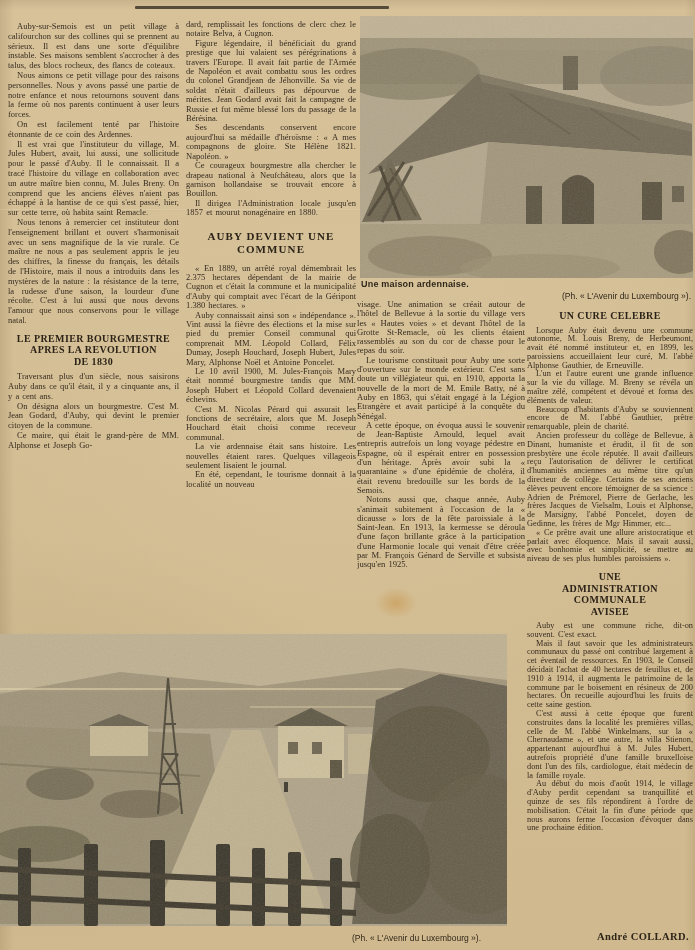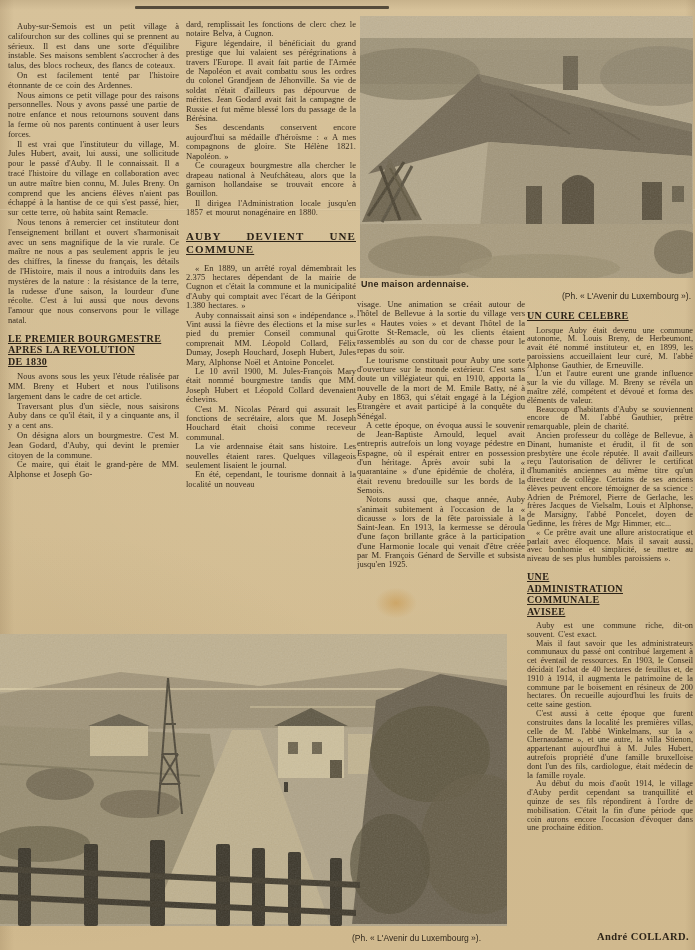--- a/index.html
+++ b/index.html
@@ -27,21 +27,21 @@
     overflow:hidden;
     text-align:justify;
     text-justify:inter-word;
   }
   .col-a{font-size:8.5px;line-height:9.8px;}
   .col-a2{font-size:8.5px;line-height:9.4px;}
   .col-b{font-size:8.6px;line-height:9.3px;}
   .col-c{font-size:8.3px;line-height:8.8px;}
   .p{text-indent:9px;word-spacing:1px;}
   .p.cont{text-indent:0;}
-  .h{font-weight:bold;white-space:pre-line;font-size:10px;line-height:11.5px;letter-spacing:.4px;margin:7px 0 5px;color:#2c2318;text-decoration:underline;}
+  .h{font-weight:bold;text-align:center;white-space:pre-line;font-size:10px;line-height:11.5px;letter-spacing:.4px;margin:7px 0 5px;color:#2c2318;}
   .h.big{font-size:11px;line-height:13px;letter-spacing:1.1px;margin:12px 0 8px;}
   .caption{
     position:absolute;
     font-family:"Liberation Sans","DejaVu Sans",sans-serif;
     font-weight:bold;font-size:9px;color:#30271b;letter-spacing:.2px;
   }
   .credit{
     position:absolute;
     font-family:"Liberation Sans","DejaVu Sans",sans-serif;
     font-weight:normal;font-size:8.5px;color:#30271b;
@@ -56,28 +56,27 @@
 </head>
 <body>
 
 <div class="sheet">
 
   <div class="top-rule"></div>
   <div class="crease" style="top:209px;opacity:.5"></div>
 
   <div class="col col-a" style="left:8px;  top:22px;  width:171px; height:612px">
       <div class="p">Auby-sur-Semois est un petit village à califourchon sur des collines qui se prennent au sérieux. Il est dans une sorte d'équilibre instable. Ses maisons semblent s'accrocher à des talus, des blocs rocheux, des flancs de coteaux.</div>
+      <div class="p">Nous aimons ce petit village pour des raisons personnelles. Nous y avons passé une partie de notre enfance et nous retournons souvent dans la ferme où nos parents continuent à user leurs forces.</div>
       <div class="p">On est facilement tenté par l'histoire étonnante de ce coin des Ardennes.</div>
-      <div class="p">Nous aimons ce petit village pour des raisons personnelles. Nous y avons passé une partie de notre enfance et nous retournons souvent dans la ferme où nos parents continuent à user leurs forces.</div>
       <div class="p">Il est vrai que l'instituteur du village, M. Jules Hubert, avait, lui aussi, une sollicitude pour le passé d'Auby. Il le connaissait. Il a tracé l'histoire du village en collaboration avec un autre maître bien connu, M. Jules Breny. On comprend que les anciens élèves n'aient pas échappé à la hantise de ce qui s'est passé, hier, sur cette terre, où habita saint Remacle.</div>
       <div class="p">Nous tenons à remercier cet instituteur dont l'enseignement brillant et ouvert s'harmonisait avec un sens magnifique de la vie rurale. Ce maître ne nous a pas seulement appris le jeu des chiffres, la finesse du français, les détails de l'Histoire, mais il nous a introduits dans les mystères de la nature : la résistance de la terre, la rudesse d'une saison, la lourdeur d'une récolte. C'est à lui aussi que nous devons l'amour que nous conservons pour le village natal.</div>
       <div class="h">LE PREMIER BOURGMESTRE
 APRES LA REVOLUTION
 DE 1830</div>
-      <div class="p">Nous avons sous les yeux l'étude réalisée par MM. Breny et Hubert et nous l'utilisons largement dans le cadre de cet article.</div>
       <div class="p">Traversant plus d'un siècle, nous saisirons Auby dans ce qu'il était, il y a cinquante ans, il y a cent ans.</div>
       <div class="p">On désigna alors un bourgmestre. C'est M. Jean Godard, d'Auby, qui devint le premier citoyen de la commune.</div>
       <div class="p">Ce maire, qui était le grand-père de MM. Alphonse et Joseph Go-</div>
     </div>
   <div class="col col-a2" style="left:186px; top:20px;  width:170px; height:614px">
       <div class="p cont">dard, remplissait les fonctions de clerc chez le notaire Belva, à Cugnon.</div>
       <div class="p">Figure légendaire, il bénéficiait du grand prestige que lui valaient ses pérégrinations à travers l'Europe. Il avait fait partie de l'Armée de Napoléon et avait combattu sous les ordres du colonel Grandjean de Jéhonville. Sa vie de soldat n'était d'ailleurs pas dépourvue de mérites. Jean Godard avait fait la campagne de Russie et fut même blessé lors du passage de la Bérésina.</div>
       <div class="p">Ses descendants conservent encore aujourd'hui sa médaille d'héroïsme : « A mes compagnons de gloire. Ste Hélène 1821. Napoléon. »</div>
       <div class="p">Ce courageux bourgmestre alla chercher le drapeau national à Neufchâteau, alors que la garnison hollandaise se trouvait encore à Bouillon.</div>
       <div class="p">Il dirigea l'Administration locale jusqu'en 1857 et mourut nonagénaire en 1880.</div>
@@ -101,21 +100,21 @@
       <div class="p">L'un et l'autre eurent une grande influence sur la vie du village. M. Breny se révéla un maître zélé, compétent et dévoué et forma des éléments de valeur.</div>
       <div class="p">Beaucoup d'habitants d'Auby se souviennent encore de M. l'abbé Gauthier, prêtre remarquable, plein de charité.</div>
       <div class="p">Ancien professeur du collège de Bellevue, à Dinant, humaniste et érudit, il fit de son presbytère une école réputée. Il avait d'ailleurs reçu l'autorisation de délivrer le certificat d'humanités anciennes au même titre qu'un directeur de collège. Certains de ses anciens élèves peuvent encore témoigner de sa science : Adrien de Prémorel, Pierre de Gerlache, les frères Jacques de Vielsalm, Louis et Alphonse, de Marsigny, l'abbé Poncelet, doyen de Gedinne, les frères de Mgr Himmer, etc...</div>
       <div class="p">« Ce prêtre avait une allure aristocratique et parlait avec éloquence. Mais il savait aussi, avec bonhomie et simplicité, se mettre au niveau de ses plus humbles paroissiens ».</div>
       <div class="h">UNE
 ADMINISTRATION COMMUNALE
 AVISEE</div>
       <div class="p">Auby est une commune riche, dit-on souvent. C'est exact.</div>
       <div class="p">Mais il faut savoir que les administrateurs communaux du passé ont contribué largement à cet éventail de ressources. En 1903, le Conseil décidait l'achat de 40 hectares de feuillus et, de 1910 à 1914, il augmenta le patrimoine de la commune par le boisement en résineux de 200 hectares. On recueille aujourd'hui les fruits de cette saine gestion.</div>
       <div class="p">C'est aussi à cette époque que furent construites dans la localité les premières villas, celle de M. l'abbé Winkelmans, sur la « Chernaudame », et une autre, la villa Stienon, appartenant aujourd'hui à M. Jules Hubert, autrefois propriété d'une famille bruxelloise dont l'un des fils, cardiologue, était médecin de la famille royale.</div>
-      <div class="p">Au début du mois d'août 1914, le village d'Auby perdit cependant sa tranquillité et quinze de ses fils répondirent à l'ordre de mobilisation. C'était la fin d'une période que coin aurons encore l'occasion d'évoquer dans une prochaine édition.</div>
+      <div class="p">Au début du mois d'août 1914, le village d'Auby perdit cependant sa tranquillité et quinze de ses fils répondirent à l'ordre de mobilisation. C'était la fin d'une période que nous aurons ferme l'occasion d'évoquer dans une prochaine édition.</div>
     </div>
 
   <figure style="left:360px;top:16px;">
     <svg width="333" height="262" viewBox="0 0 333 262">
       <defs>
         <filter id="noise1" x="0" y="0" width="100%" height="100%">
           <feTurbulence type="fractalNoise" baseFrequency="0.75" numOctaves="3" stitchTiles="stitch"></feTurbulence>
           <feColorMatrix type="saturate" values="0"></feColorMatrix>
         </filter>
       </defs>

